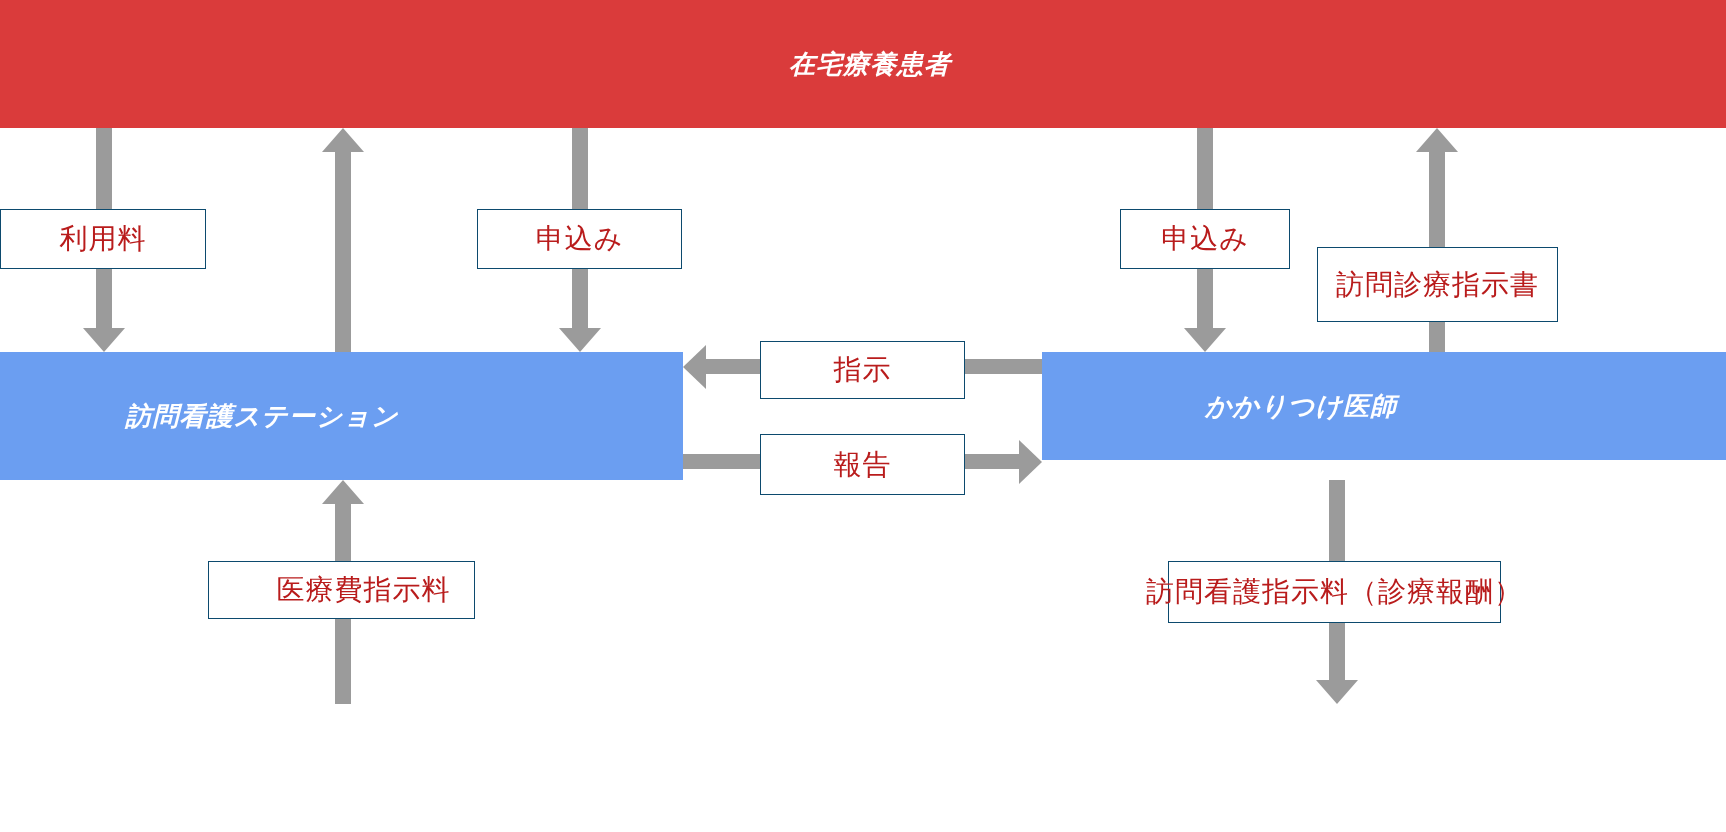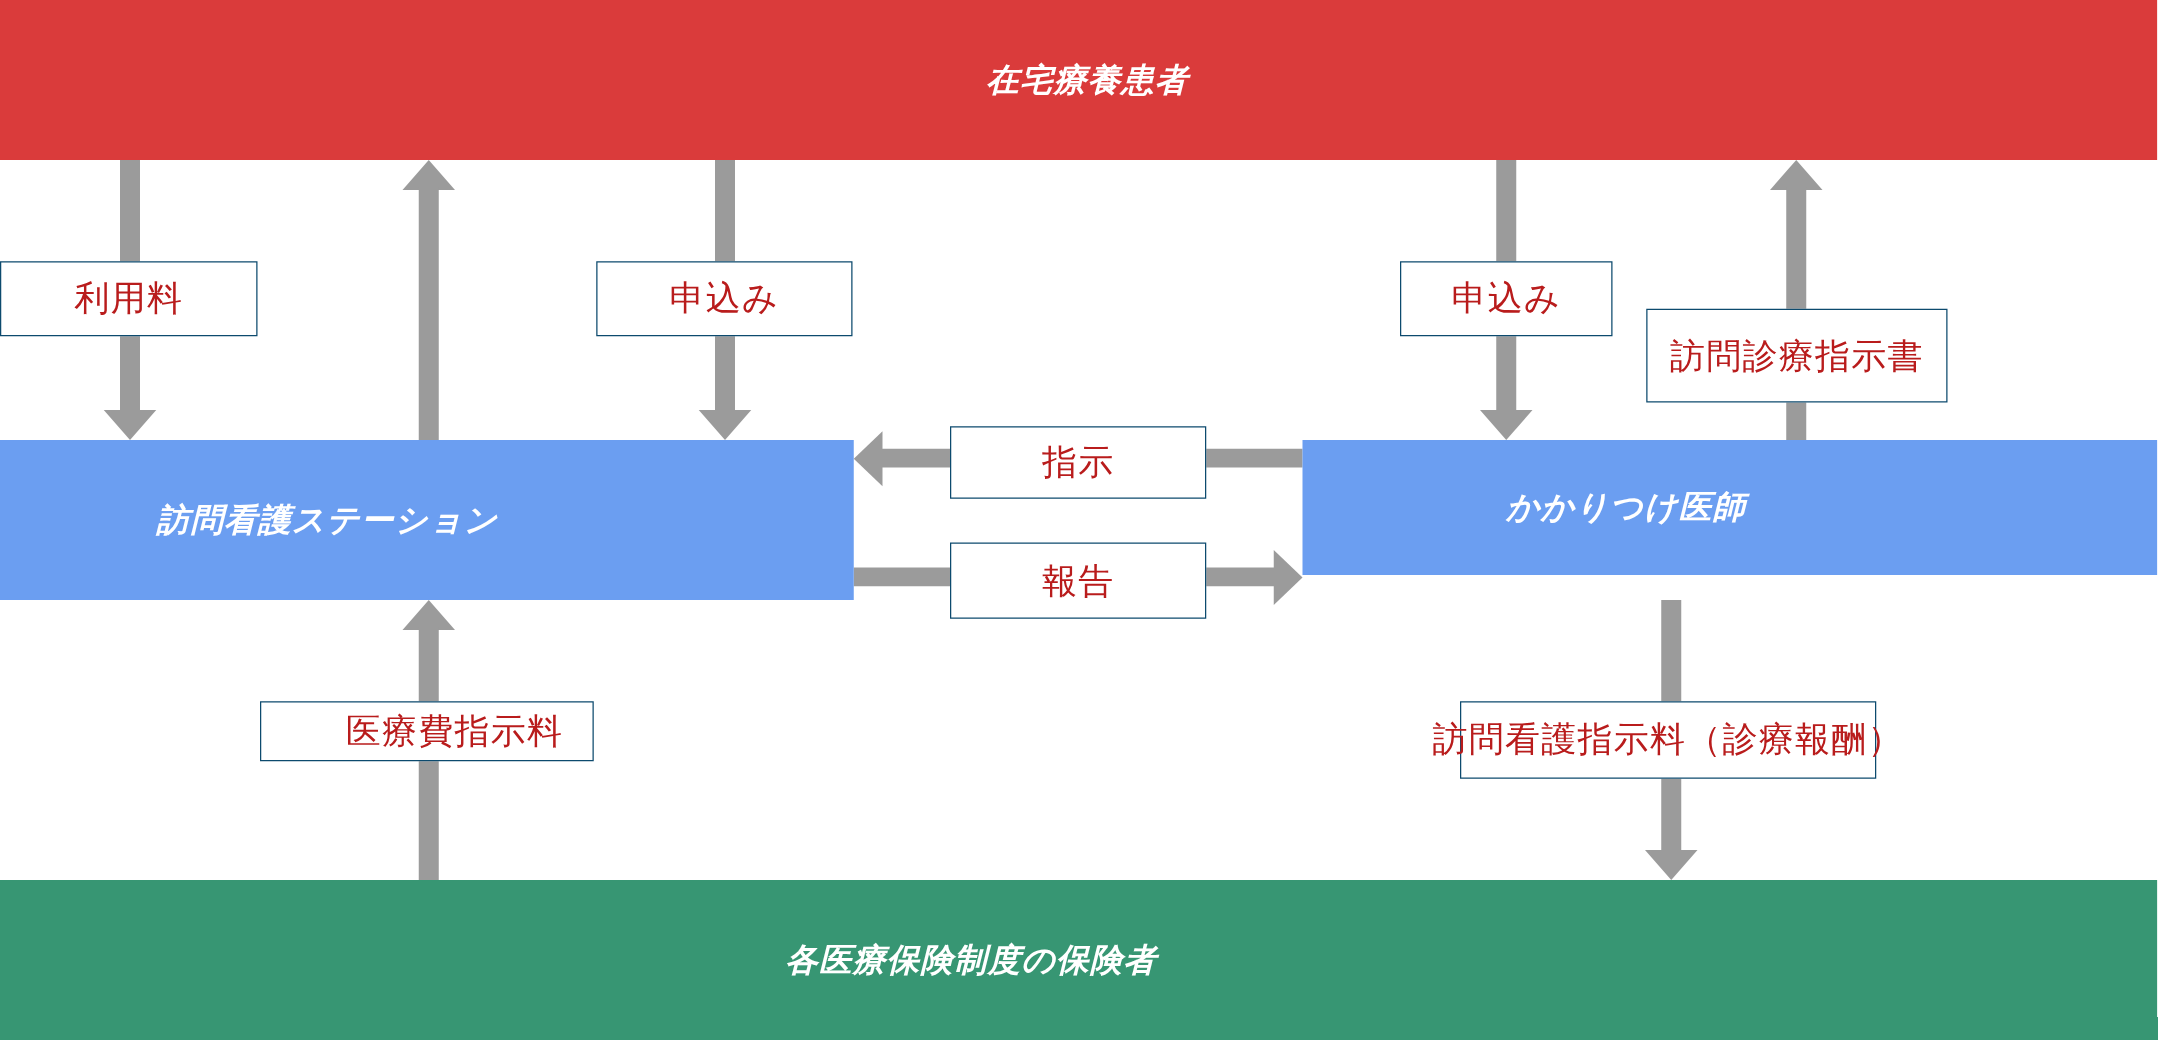--- a/index.html
+++ b/index.html
@@ -71,33 +71,30 @@
   </div>
   <div class="lbox" style="left:1317px;top:209px;width:241px;height:75px;margin-top:38px;">
     <span>訪問診療指示書</span>
   </div>
   <div class="lbox" style="left:760px;top:341px;width:205px;height:58px;">
     <span>指示</span>
   </div>
   <div class="lbox" style="left:760px;top:434px;width:205px;height:61px;">
     <span>報告</span>
   </div>
-  <div class="lbox" style="left:208px;top:561px;width:267px;height:48px;padding-left:44px;">
+  <div class="lbox" style="left:208px;top:561px;width:267px;height:58px;padding-left:44px;">
     <span>医療費指示料</span>
   </div>
   <div class="lbox" style="left:1168px;top:561px;width:333px;height:62px;">
     <span>訪問看護指示料（診療報酬）</span>
   </div>
 
   <div class="bar bar-red">
     <span class="bar-label" style="left:870px;">在宅療養患者</span>
   </div>
   <div class="bar bar-blue-left">
     <span class="bar-label" style="left:262px;">訪問看護ステーション</span>
   </div>
   <div class="bar bar-blue-right">
     <span class="bar-label" style="left:259px;">かかりつけ医師</span>
   </div>
-  <div class="bar bar-green">
-    <span class="bar-label" style="left:777px;">各医療保険制度の保険者</span>
-  </div>
 
 </div>
 
 </body></html>

